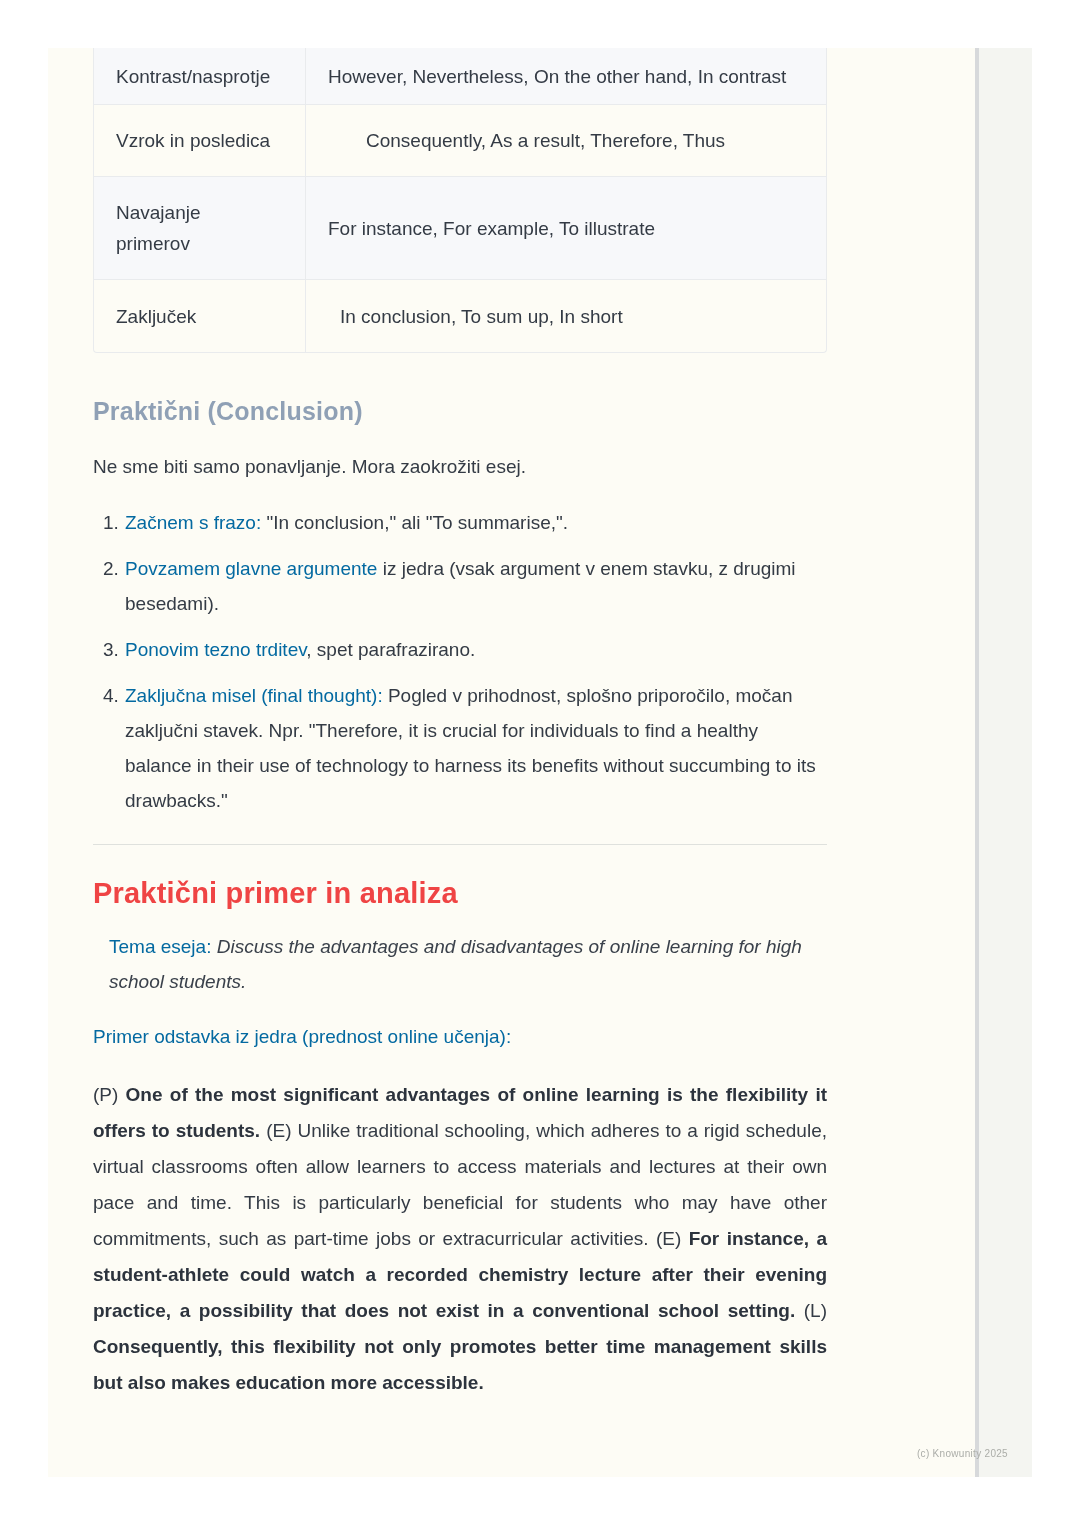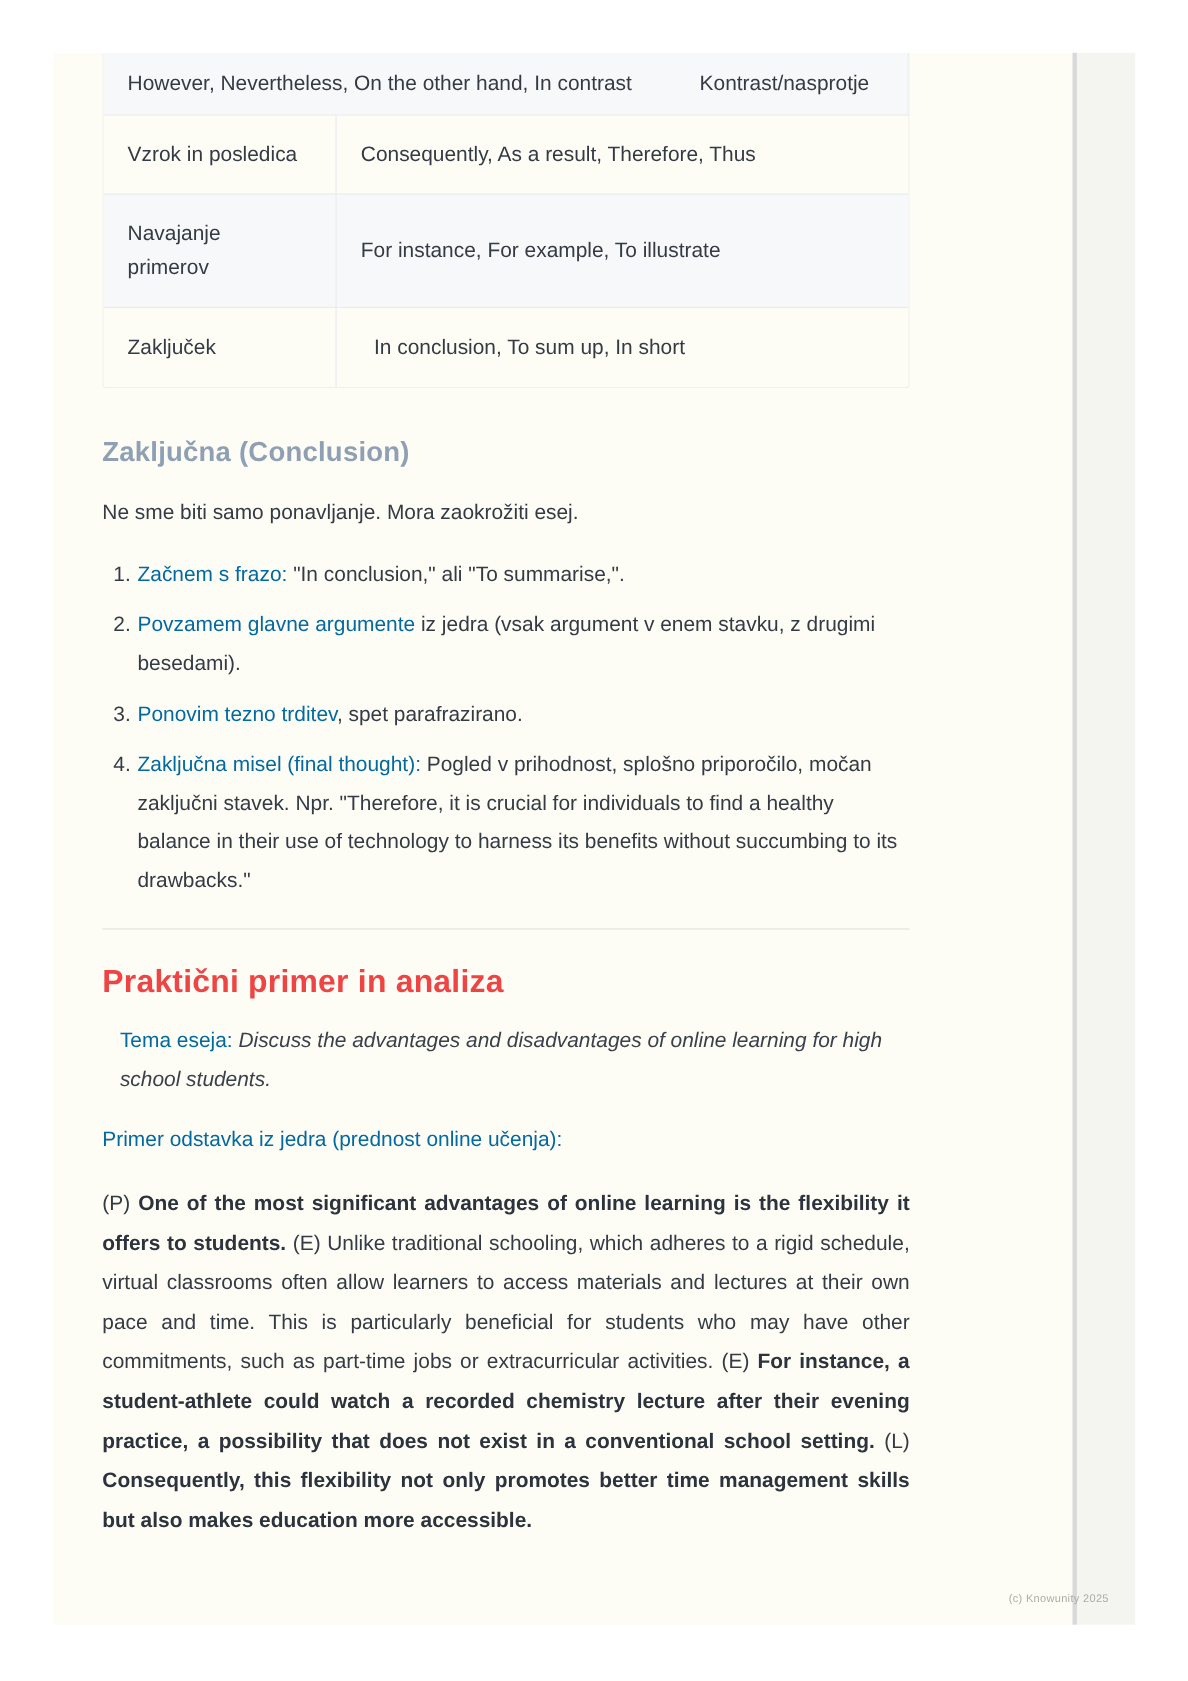--- a/index.html
+++ b/index.html
@@ -40,21 +40,21 @@
   }
   
   .lw-table {
     border: 1px solid #E9EBED;
     border-top: none;
     border-radius: 0 0 4px 4px;
     overflow: hidden;
   }
   .trow { display: flex; border-top: 1px solid #E9EBED; box-sizing: border-box; }
   .trow:first-child { border-top: none; height: 56px; }
-  .trow:nth-child(2) { height: 72px; }
+  .trow:nth-child(2) { height: 72px; gap: 38px; }
   .trow:nth-child(3) { height: 103px; }
   .trow:nth-child(4) { height: 73px; gap: 12px; }
   .trow:nth-child(odd) { background: #F7F8FA; }
   .cell { display: flex; align-items: center; line-height: 31px; box-sizing: border-box; }
   .cell.term {
     width: 212px; flex: none;
     padding: 0 32px 0 22px;
     border-right: 1px solid #E9EBED;
   }
   .cell.phrases { flex: 1; padding: 0 16px 0 22px; }
@@ -107,38 +107,38 @@
 
 <div class="page">
 
   <div class="scroll-strip"></div>
   <div class="scroll-line"></div>
 
   <div class="content">
 
     <div class="lw-table">
         <div class="trow">
+        <div class="cell term">Kontrast/nasprotje</div>
         <div class="cell phrases">However, Nevertheless, On the other hand, In contrast</div>
-        <div class="cell term">Kontrast/nasprotje</div>
       </div>
         <div class="trow">
         <div class="cell term">Vzrok in posledica</div>
         <div class="cell phrases">Consequently, As a result, Therefore, Thus</div>
       </div>
         <div class="trow">
         <div class="cell term">Navajanje primerov</div>
         <div class="cell phrases">For instance, For example, To illustrate</div>
       </div>
         <div class="trow">
         <div class="cell term">Zaključek</div>
         <div class="cell phrases">In conclusion, To sum up, In short</div>
       </div>
       </div>
 
-    <h3 class="section">Zaključna (Conclusion)</h3>
+    <h3 class="section">Praktični (Conclusion)</h3>
 
     <p class="intro">Ne sme biti samo ponavljanje. Mora zaokrožiti esej.</p>
 
     <div class="numlist">
         <div class="li">
         <span class="num">1.</span>
         <span class="litext"><b>Začnem s frazo:</b><span> "In conclusion," ali "To summarise,".</span></span>
       </div>
         <div class="li">
         <span class="num">2.</span>

